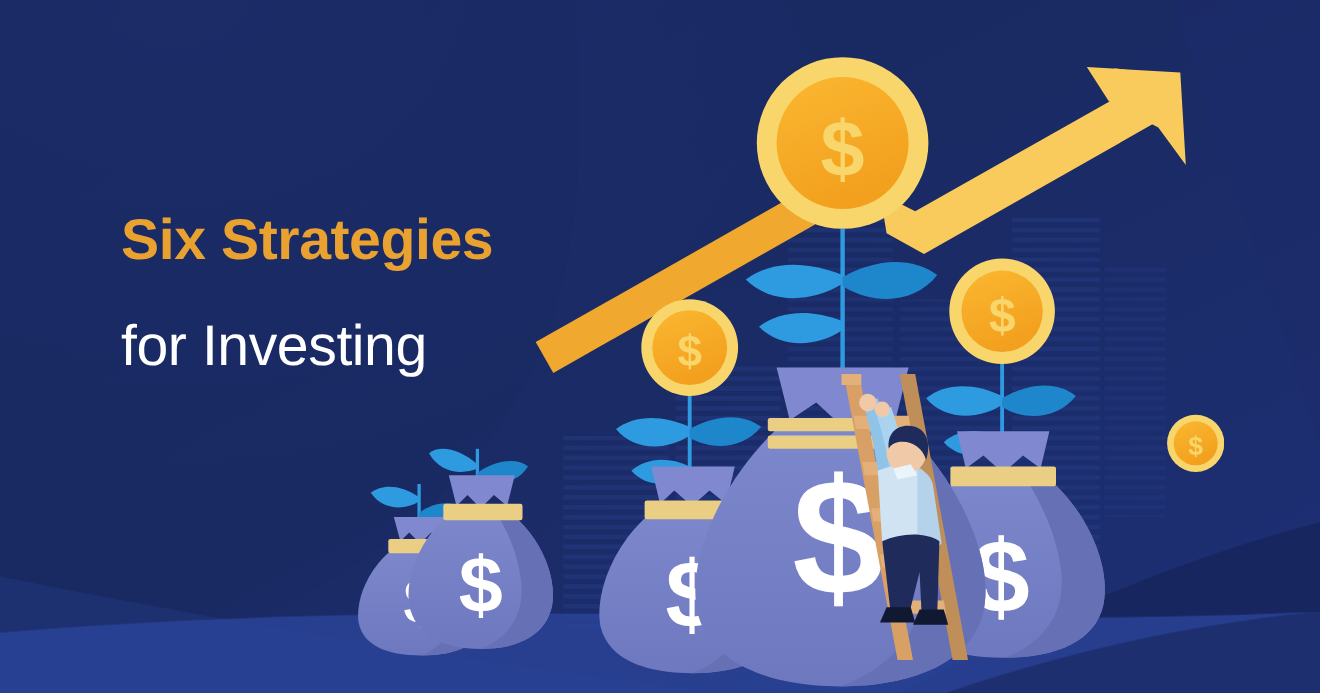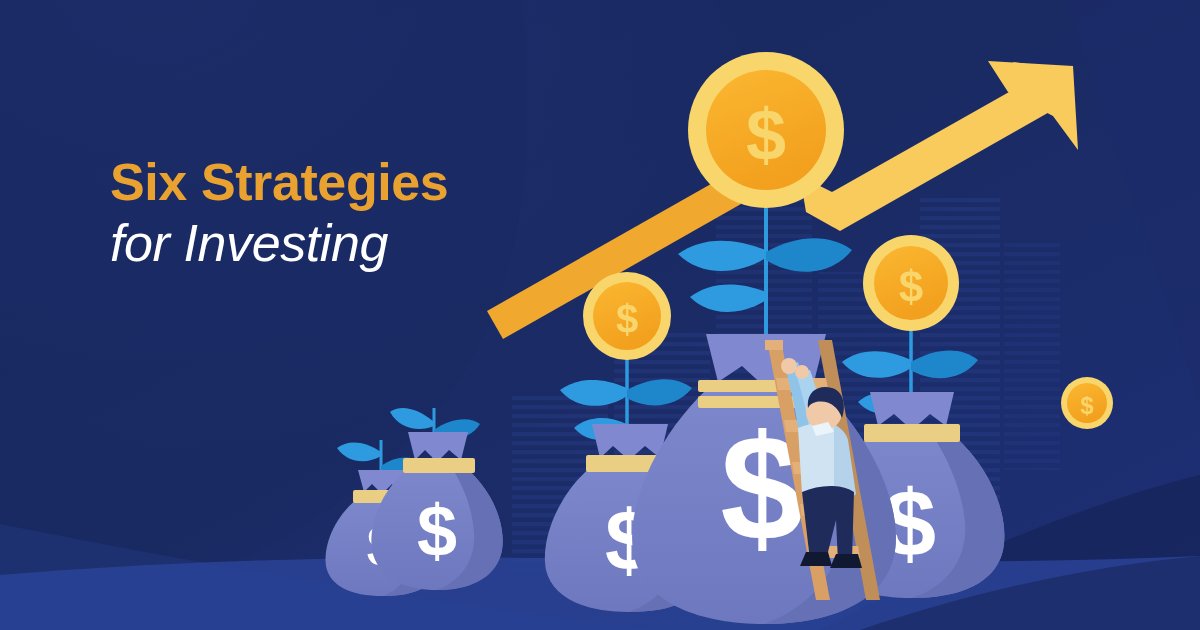--- a/index.html
+++ b/index.html
@@ -32,29 +32,29 @@
     width: 430px;
     z-index: 5;
     pointer-events: none;
   }
   .headline-line {
     font-family: "Liberation Sans", sans-serif;
     font-size: 52px;
     line-height: 61px;
     letter-spacing: -0.4px;
     white-space: nowrap;
+    margin-top: 36px;
   }
   .headline-accent {
     color: #E9A230;
     font-weight: 700;
   }
   .headline-plain {
     color: #FFFFFF;
     font-weight: 400;
-    font-style: italic;
   }
 </style>
 </head>
 <body>
 
 <div id="banner">
 
   <svg id="banner-svg" viewBox="0 0 1200 630" xmlns="http://www.w3.org/2000/svg">
     <defs>
       <linearGradient id="bgGrad" x1="0" y1="0" x2="1" y2="1">

